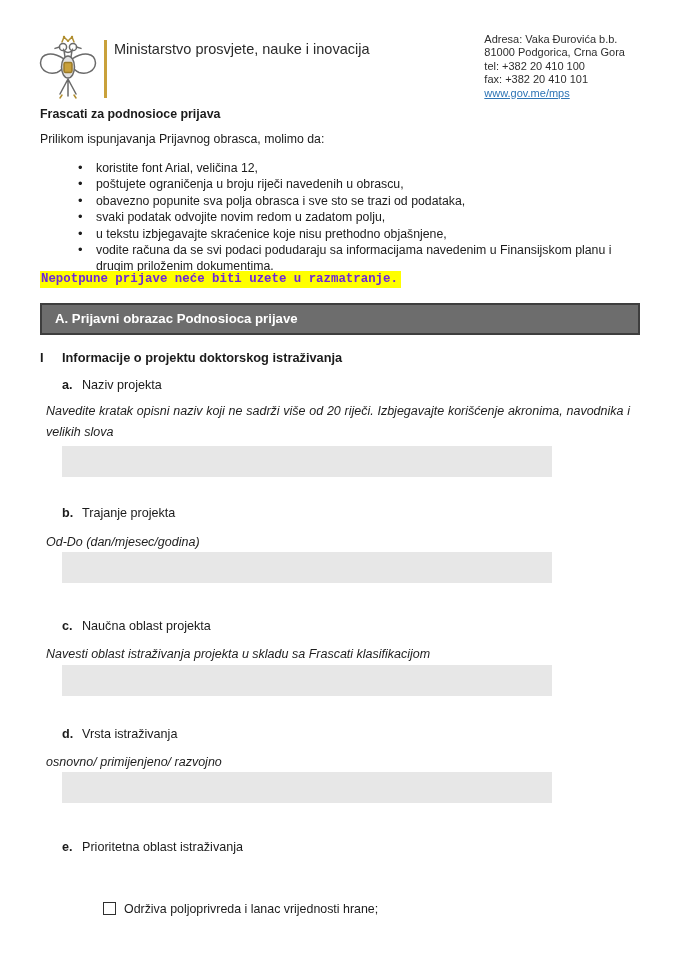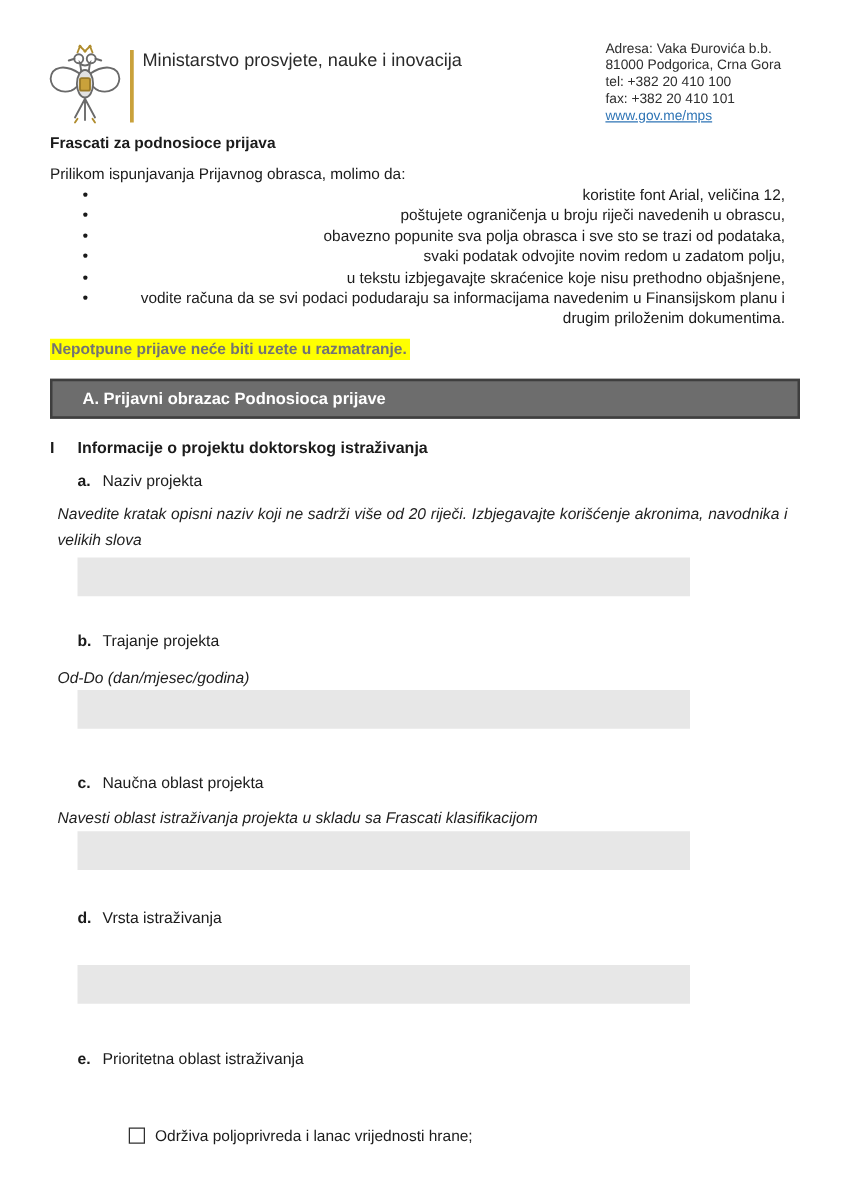--- a/index.html
+++ b/index.html
@@ -9,30 +9,30 @@
   
   .logo{position:absolute;left:38px;top:34px;width:60px;height:66px;}
   .gold-rule{position:absolute;left:104px;top:40px;width:3px;height:58px;background:#c9a13b;}
   .org{position:absolute;left:114px;top:39px;font-size:14.5px;line-height:21px;color:#2a2a2a;}
   .contact{position:absolute;right:54px;top:33px;text-align:left;font-size:11px;line-height:13.4px;color:#2e2e2e;}
   .contact .link{color:#2e74b5;text-decoration:underline;cursor:pointer;}
 
   
   .instr-title{position:absolute;left:40px;top:107px;font-size:12.4px;font-weight:bold;}
   .intro{position:absolute;left:40px;top:132px;font-size:12.3px;}
-  .bullets{position:absolute;left:62px;top:148px;width:566px;margin:0;padding:0;list-style:none;text-align:right;}
+  .bullets{position:absolute;left:62px;top:148px;width:566px;margin:12px;padding:0;list-style:none;}
   .bullets li{position:relative;padding-left:22px;font-size:12.3px;line-height:16.4px;}
   .bullets li::before{content:"\2022";position:absolute;left:4px;font-size:13px;}
   .warning{position:absolute;left:40px;top:271px;display:inline-block;background:#ffff00;
-           font-size:12.4px;font-weight:bold;padding:1px 3px 2px 1px;color:#737373;}
+           font-size:12.4px;font-weight:bold;padding:1px 3px 2px 1px;color:#6d28d9;font-family:Liberation Mono, monospace;}
 
   
   .section-bar{position:absolute;left:40px;top:303px;width:600px;height:32px;box-sizing:border-box;
                background:#6d6d6d;border:2px solid #3e3e3e;color:#ffffff;font-weight:bold;
-               font-size:13.2px;line-height:28px;padding-left:24px;}
+               font-size:13.2px;line-height:28px;padding-left:13px;}
 
   .part-title{position:absolute;left:40px;top:350px;font-size:12.8px;font-weight:bold;display:flex;}
   .part-title .numeral{width:22px;}
 
   .item-label{position:absolute;left:62px;font-size:12.6px;display:flex;}
   .item-label .letter{font-weight:bold;width:20px;}
   .hint{position:absolute;left:46px;width:584px;font-size:12.5px;font-style:italic;line-height:21px;color:#1e1e1e;}
   .hint.justify{text-align:justify;}
   .field{position:absolute;left:62px;width:490px;height:31px;background:#e7e7e7;cursor:text;}
 
@@ -113,20 +113,21 @@
     <span class="letter">c.</span>
     <span>Naučna oblast projekta</span>
   </div>
   <div class="hint" style="top:644px">Navesti oblast istraživanja projekta u skladu sa Frascati klasifikacijom</div>
   <div class="field" style="top:665px"></div>
 
   <div class="item-label" style="top:727px">
     <span class="letter">d.</span>
     <span>Vrsta istraživanja</span>
   </div>
+  <div class="hint" style="top:752px">osnovno/ primijenjeno/ razvojno</div>
   <div class="field" style="top:772px"></div>
 
   <div class="item-label" style="top:840px">
     <span class="letter">e.</span>
     <span>Prioritetna oblast istraživanja</span>
   </div>
   <div class="check-row">
     <span class="checkbox"></span>
     <span>Održiva poljoprivreda i lanac vrijednosti hrane;</span>
   </div>

